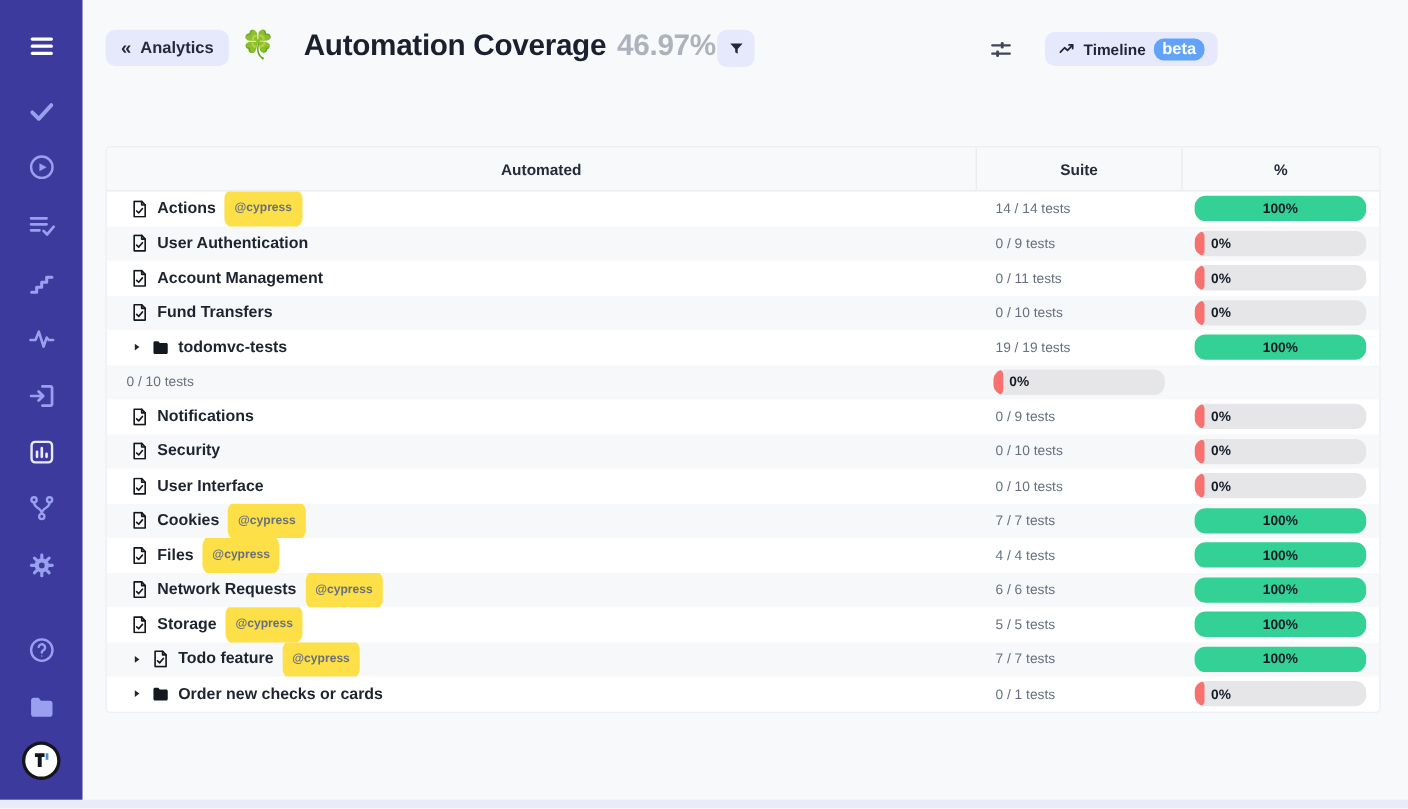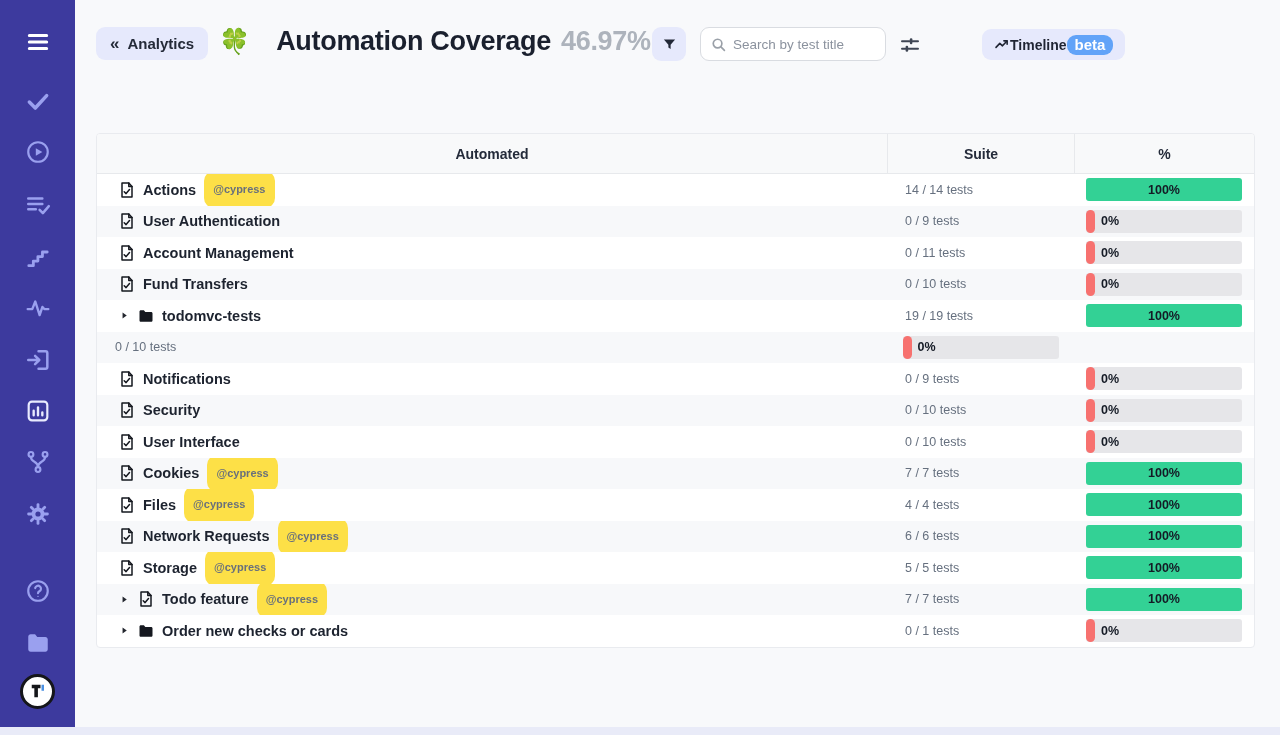--- a/index.html
+++ b/index.html
@@ -37,22 +37,22 @@
 
   .search-box { position:absolute; left:700px; top:27px; width:186px; height:34px; background:#ffffff;
     border:1px solid #d9dce1; border-radius:9px; display:flex; align-items:center; padding:0 10px; gap:7px; }
   .search-box svg { width:15px; height:15px; color:#9aa0a8; flex:0 0 auto; }
   .search-box input { border:none; outline:none; width:100%; font-family:inherit; font-size:13.5px; color:#333; background:transparent; }
   .search-box input::placeholder { color:#8b929e; }
 
   .sliders-btn { position:absolute; left:898px; top:32px; width:26px; height:26px; border:none; background:transparent; cursor:pointer; color:#3f4654; padding:0; }
   .sliders-btn svg { width:24px; height:24px; }
 
-  .timeline-btn { position:absolute; left:982px; top:29px; height:31px; padding:0 12px; border-radius:9px; border:none;
-    background:var(--lavender,#e6e9fc); display:flex; align-items:center; cursor:pointer;
+  .timeline-btn { position:absolute; left:950px; top:29px; height:31px; padding:0 12px; border-radius:9px; border:none;
+    background:var(--lavender,#e6e9fc); display:flex; align-items:center; gap:7px; cursor:pointer;
     font-family:inherit; font-size:14px; font-weight:700; color:#1f2433; }
   .timeline-btn svg { width:16px; height:16px; color:#1f2433; }
   .beta-badge { background:var(--beta,#61a3f8); color:#ffffff; font-size:15px; font-weight:700;
     border-radius:9px; padding:2.5px 8px; line-height:1; }
 
   
   .table-card { position:absolute; left:96px; top:133px; width:1159px; background:#ffffff;
     border:1px solid #e9ebef; border-radius:4px; overflow:hidden; }
   .grid-row { display:grid; grid-template-columns:790px 187px 1fr; }
   .thead { background:#f8f9fa; height:40px; border-bottom:1px solid #e7e9ec; }
@@ -63,21 +63,21 @@
   .trow:nth-child(even) { background:#f7f8fa; }
   .suite-cell { display:flex; align-items:center; gap:8px; padding-left:22px; overflow:hidden; }
   .caret { width:11px; height:11px; display:flex; align-items:center; justify-content:center; color:#23262e; flex:0 0 auto; }
   .caret svg { width:9px; height:9px; }
   .row-icon { width:16px; height:16px; display:flex; align-items:center; justify-content:center; color:#15181f; flex:0 0 auto; }
   .row-icon svg { width:16px; height:16px; }
   .suite-name { font-size:14.5px; font-weight:600; color:#1d232f; white-space:nowrap; }
   .tag { background:#fde047; color:#69707c; font-size:11px; font-weight:700; border-radius:10px; padding:13px 9px; line-height:1; white-space:nowrap; }
   .auto-cell { display:flex; align-items:center; padding-left:18px; font-size:12.5px; color:#66707f; white-space:nowrap; }
   .pct-cell { display:flex; align-items:center; justify-content:center; }
-  .bar { position:relative; width:156px; height:23px; border-radius:3px; overflow:hidden; }
+  .bar { position:relative; width:156px; height:23px; border-radius:10px; overflow:hidden; }
   .bar.full { background:var(--green,#33d195); }
   .bar.empty { background:#e6e6e9; }
   .bar .sliver { position:absolute; left:0; top:0; bottom:0; width:9px; border-radius:7px; background:var(--red,#f7716f); }
   .bar-label { position:absolute; top:0; bottom:0; display:flex; align-items:center; font-size:12.5px; font-weight:700; color:#141a25; }
   .bar.full .bar-label { left:0; right:0; justify-content:center; }
   .bar.empty .bar-label { left:15px; }
 </style>
 </head>
 <body>
 
@@ -210,29 +210,20 @@
   </div>
 
   <button class="filter-btn">
     <span style="display:flex">
       <svg viewBox="0 0 24 24" fill="currentColor">
           <path d="M3 4h18l-7.2 8.2V19l-3.6-2.3v-4.5L3 4z"></path>
         </svg>
     </span>
   </button>
 
-  <div class="search-box">
-    <span style="display:flex">
-      <svg viewBox="0 0 16 16" fill="none" stroke="currentColor" stroke-width="1.8" stroke-linecap="round">
-          <circle cx="7" cy="7" r="4.6"></circle>
-          <path d="M10.6 10.6 14.3 14.3"></path>
-        </svg>
-    </span>
-    <input type="text" placeholder="Search by test title" style="">
-  </div>
 
   <button class="sliders-btn">
     <span style="display:flex">
       <svg viewBox="0 0 24 24" fill="none" stroke="currentColor" stroke-width="2" stroke-linecap="round">
         <path d="M4 8.2h7.4M14.6 8.2H20"></path>
           <rect x="11.8" y="5.2" width="2.6" height="6" rx="1.2" fill="currentColor" stroke="none"></rect>
         <path d="M4 15.8h3.4M10.6 15.8H20"></path>
           <rect x="7.6" y="12.8" width="2.6" height="6" rx="1.2" fill="currentColor" stroke="none"></rect>
       </svg>
     </span>

